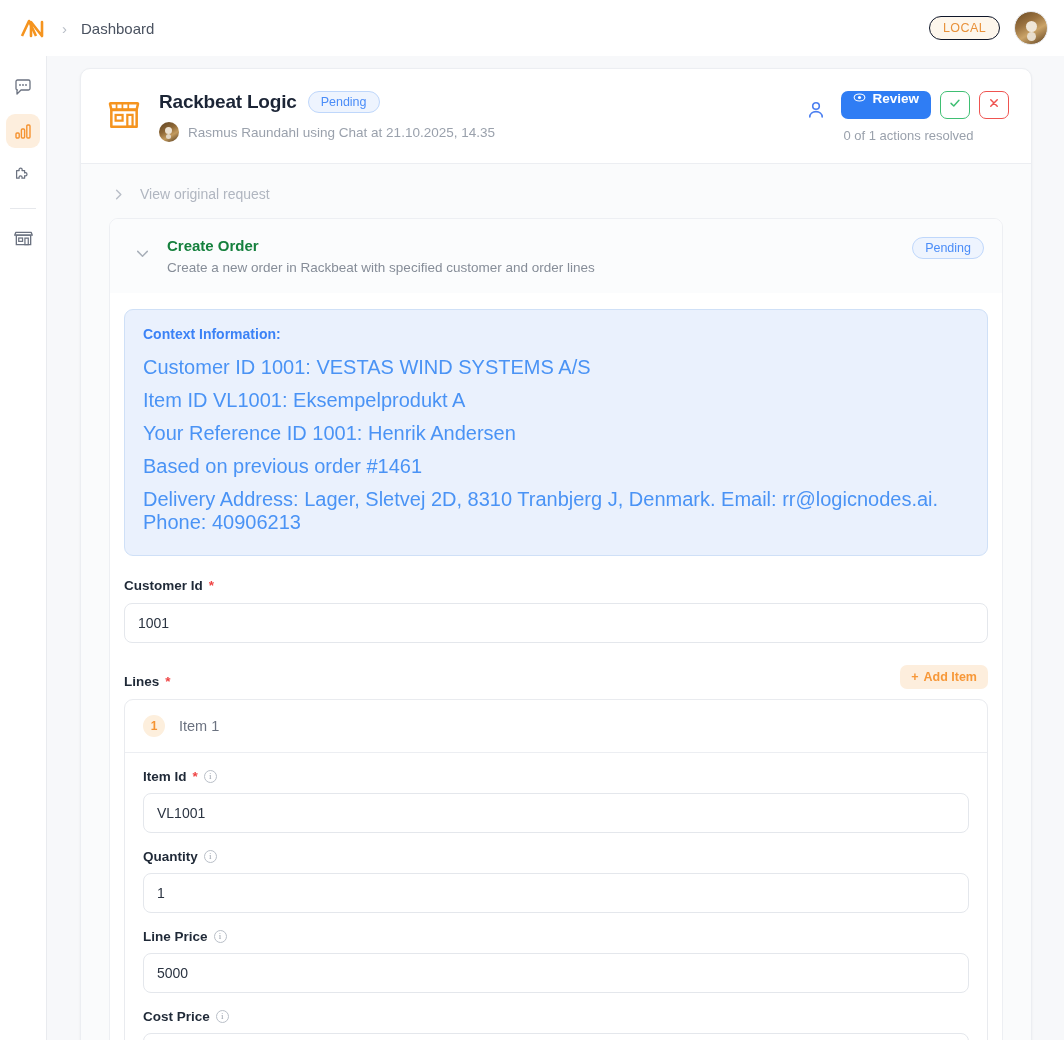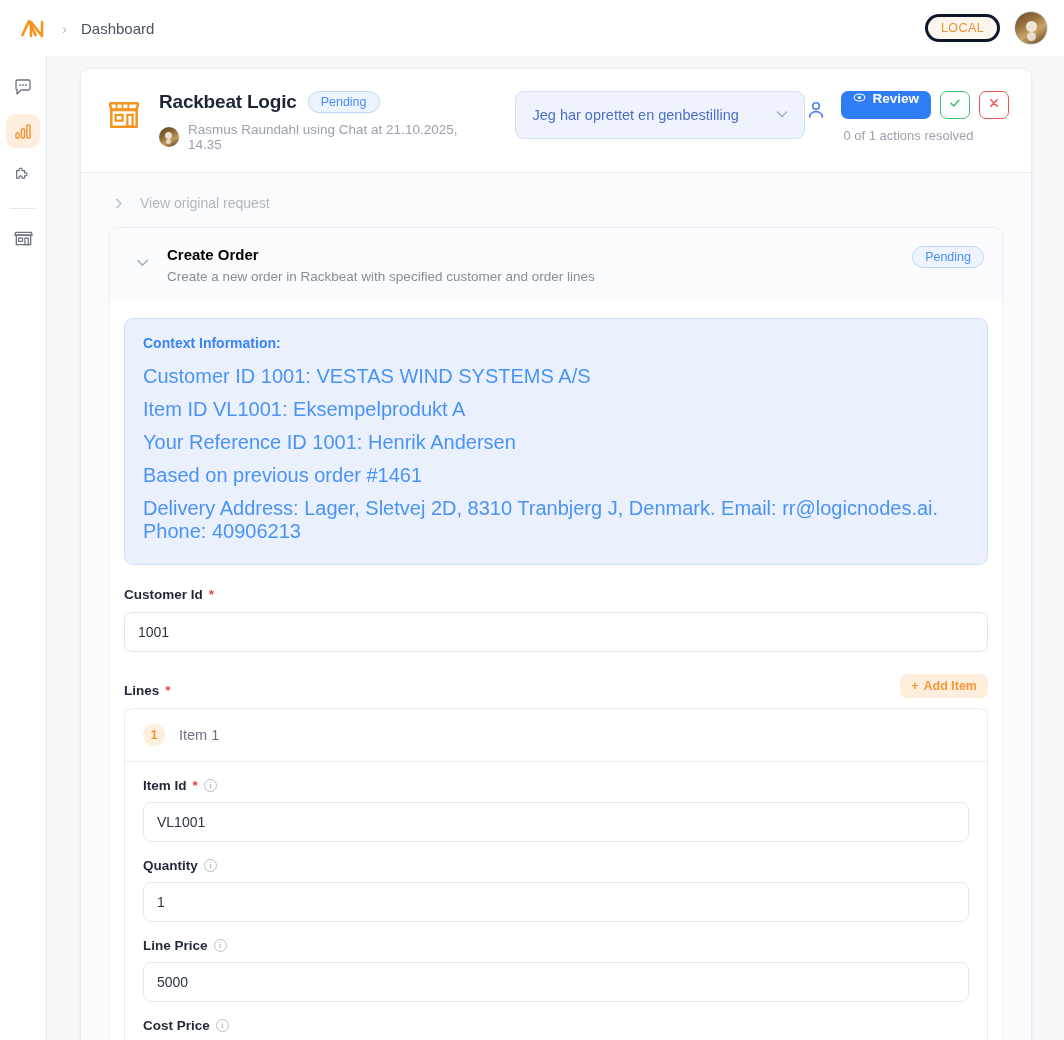--- a/index.html
+++ b/index.html
@@ -16,21 +16,21 @@
   .topbar {
     position: absolute; top: 0; left: 0; width: 1064px; height: 56px;
     background: #ffffff; display: flex; align-items: center;
     padding: 0 16px 0 18px; z-index: 5;
   }
   .brand-logo { width: 30px; height: 24px; display:flex; align-items:center; justify-content:center; }
   .crumb-sep { color: #b7bdc6; font-size: 15px; margin: 0 14px 0 14px; }
   .crumb-text { color: #4a5260; font-size: 15px; }
   .topbar-right { margin-left: auto; display: flex; align-items: center; gap: 14px; }
   .env-badge {
-    border: 3px solid #0f172a; background: #fdf6ec; color: #e8913a;
+    border: 1px solid #0f172a; background: #fdf6ec; color: #e8913a;
     border-radius: 20px; padding: 4px 13px; font-size: 12.5px; letter-spacing: .4px;
   }
   .avatar {
     width: 34px; height: 34px; border-radius: 50%; overflow: hidden;
     background: linear-gradient(150deg,#6b4a23 0%,#9a7240 35%,#caa368 60%,#5d3f1e 100%);
     position: relative; border: 1px solid #e6e8ec;
   }
   .avatar::after {
     content:""; position:absolute; left:11px; top:9px; width:11px; height:11px;
     border-radius:50%; background:#efe6d8; box-shadow: 0 10px 0 -1px #e7ddcd;
@@ -112,21 +112,21 @@
   .orig-request { display:flex; align-items:center; gap: 14px; padding: 4px 0 16px 8px; cursor:pointer; }
   .orig-request .lbl { color:#b0b6c0; font-size: 14px; }
 
   
   .action-card {
     background:#ffffff; border:1px solid #edeff3; border-radius: 9px; overflow: hidden;
     margin-left: 6px; margin-right: 6px;
   }
   .action-head { display:flex; align-items:flex-start; padding: 18px 18px 18px 16px; background:#fbfcfd; }
   .collapse-chev { color:#a9b0ba; margin: 8px 16px 0 8px; flex:none; cursor:pointer; }
-  .ah-title { font-size: 15px; font-weight: 700; color:#000000; }
+  .ah-title { font-size: 15px; font-weight: 700; color:#15803d; }
   .ah-sub { font-size: 13.5px; color:#868d98; margin-top: 6px; }
   .ah-badge { margin-left:auto; }
 
   .action-body { padding: 16px 14px 18px 14px; }
 
   .ctx-box {
     background:#eaf1fd; border: 1px solid #cfe0f7; border-radius: 9px;
     padding: 16px 18px 18px 18px;
   }
   .ctx-title { color:#3b82f6; font-weight: 700; font-size: 14px; margin-bottom: 14px; }
@@ -238,30 +238,20 @@
         <div class="title-row">
           <span class="title">Rackbeat Logic</span>
           <span class="pill-pending">Pending</span>
         </div>
         <div class="meta-row">
           <div class="meta-avatar"></div>
           <span class="meta-text">Rasmus Raundahl using Chat at 21.10.2025, 14.35</span>
         </div>
       </div>
 
-      <div class="head-mid">
-        <div class="summary-select">
-          <span class="lbl">Jeg har oprettet en genbestilling</span>
-          <span class="chev">
-            <svg width="16" height="16" viewBox="0 0 16 16">
-                <path d="M3.5 6 L8 10.5 L12.5 6" fill="none" stroke="currentColor" stroke-width="1.5" stroke-linecap="round" stroke-linejoin="round"></path>
-              </svg>
-          </span>
-        </div>
-      </div>
 
       <div class="head-right">
         <span class="person-icon">
           <svg width="22" height="22" viewBox="0 0 22 22">
             <circle cx="11" cy="7" r="3.3" fill="none" stroke="currentColor" stroke-width="1.6"></circle>
             <path d="M4.8 18c0-3.4 2.8-5.4 6.2-5.4s6.2 2 6.2 5.4" fill="none" stroke="currentColor" stroke-width="1.6" stroke-linecap="round"></path>
           </svg>
         </span>
         <div class="actions-col">
           <div class="actions-row">

